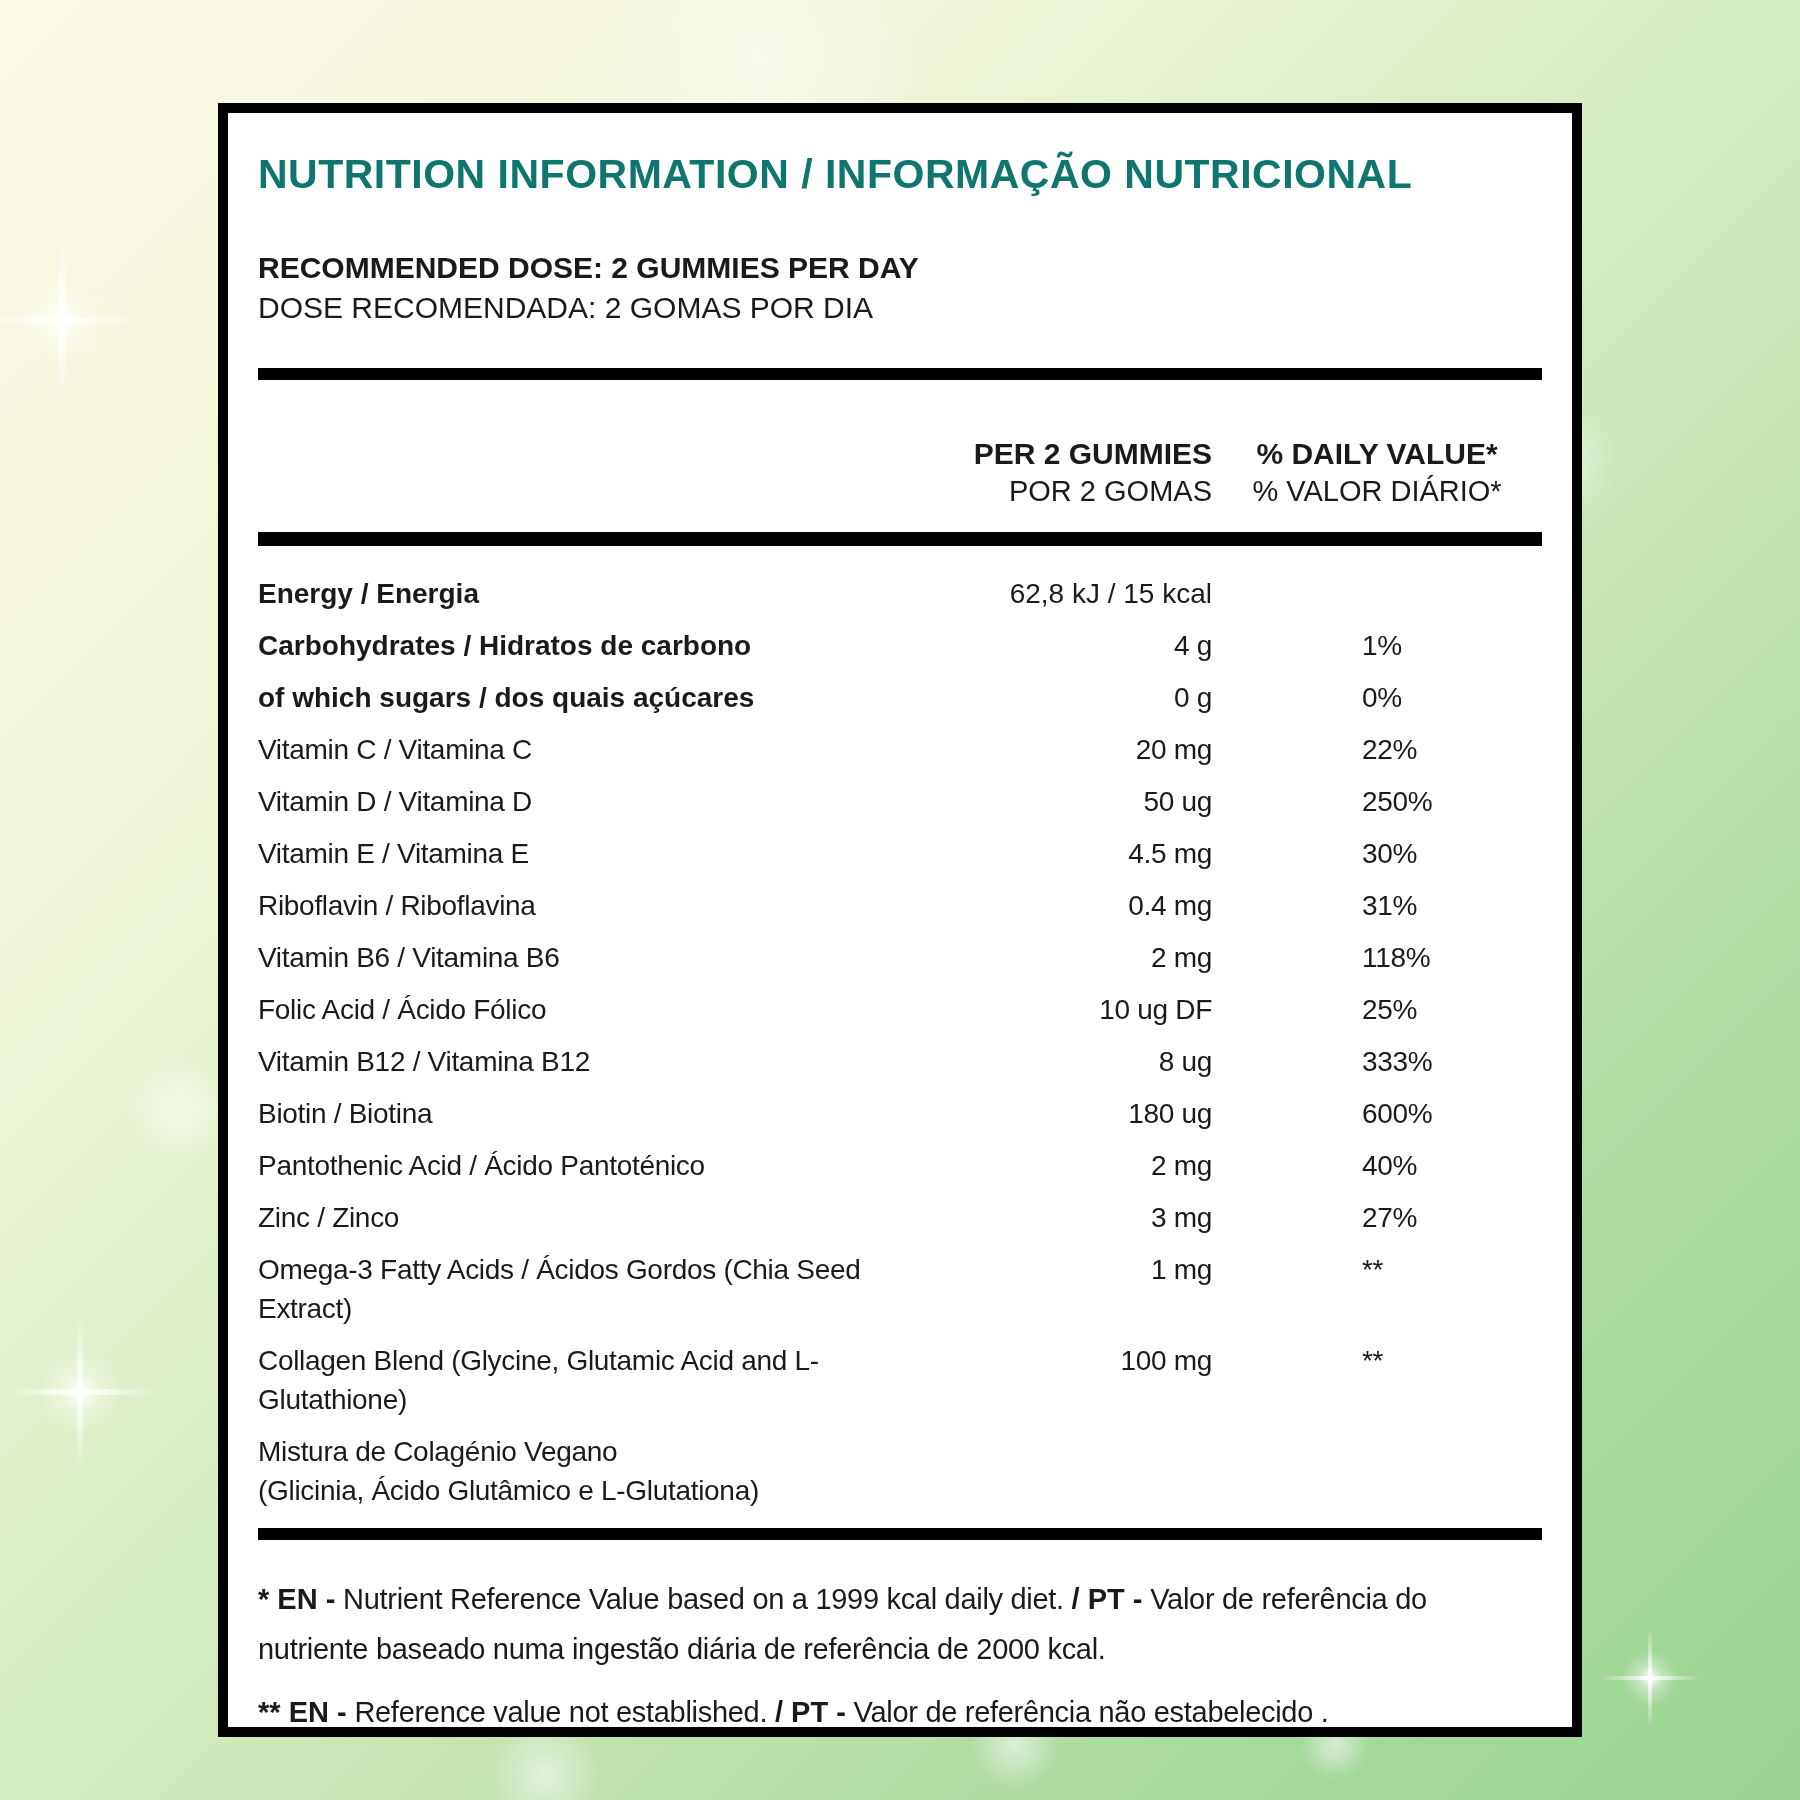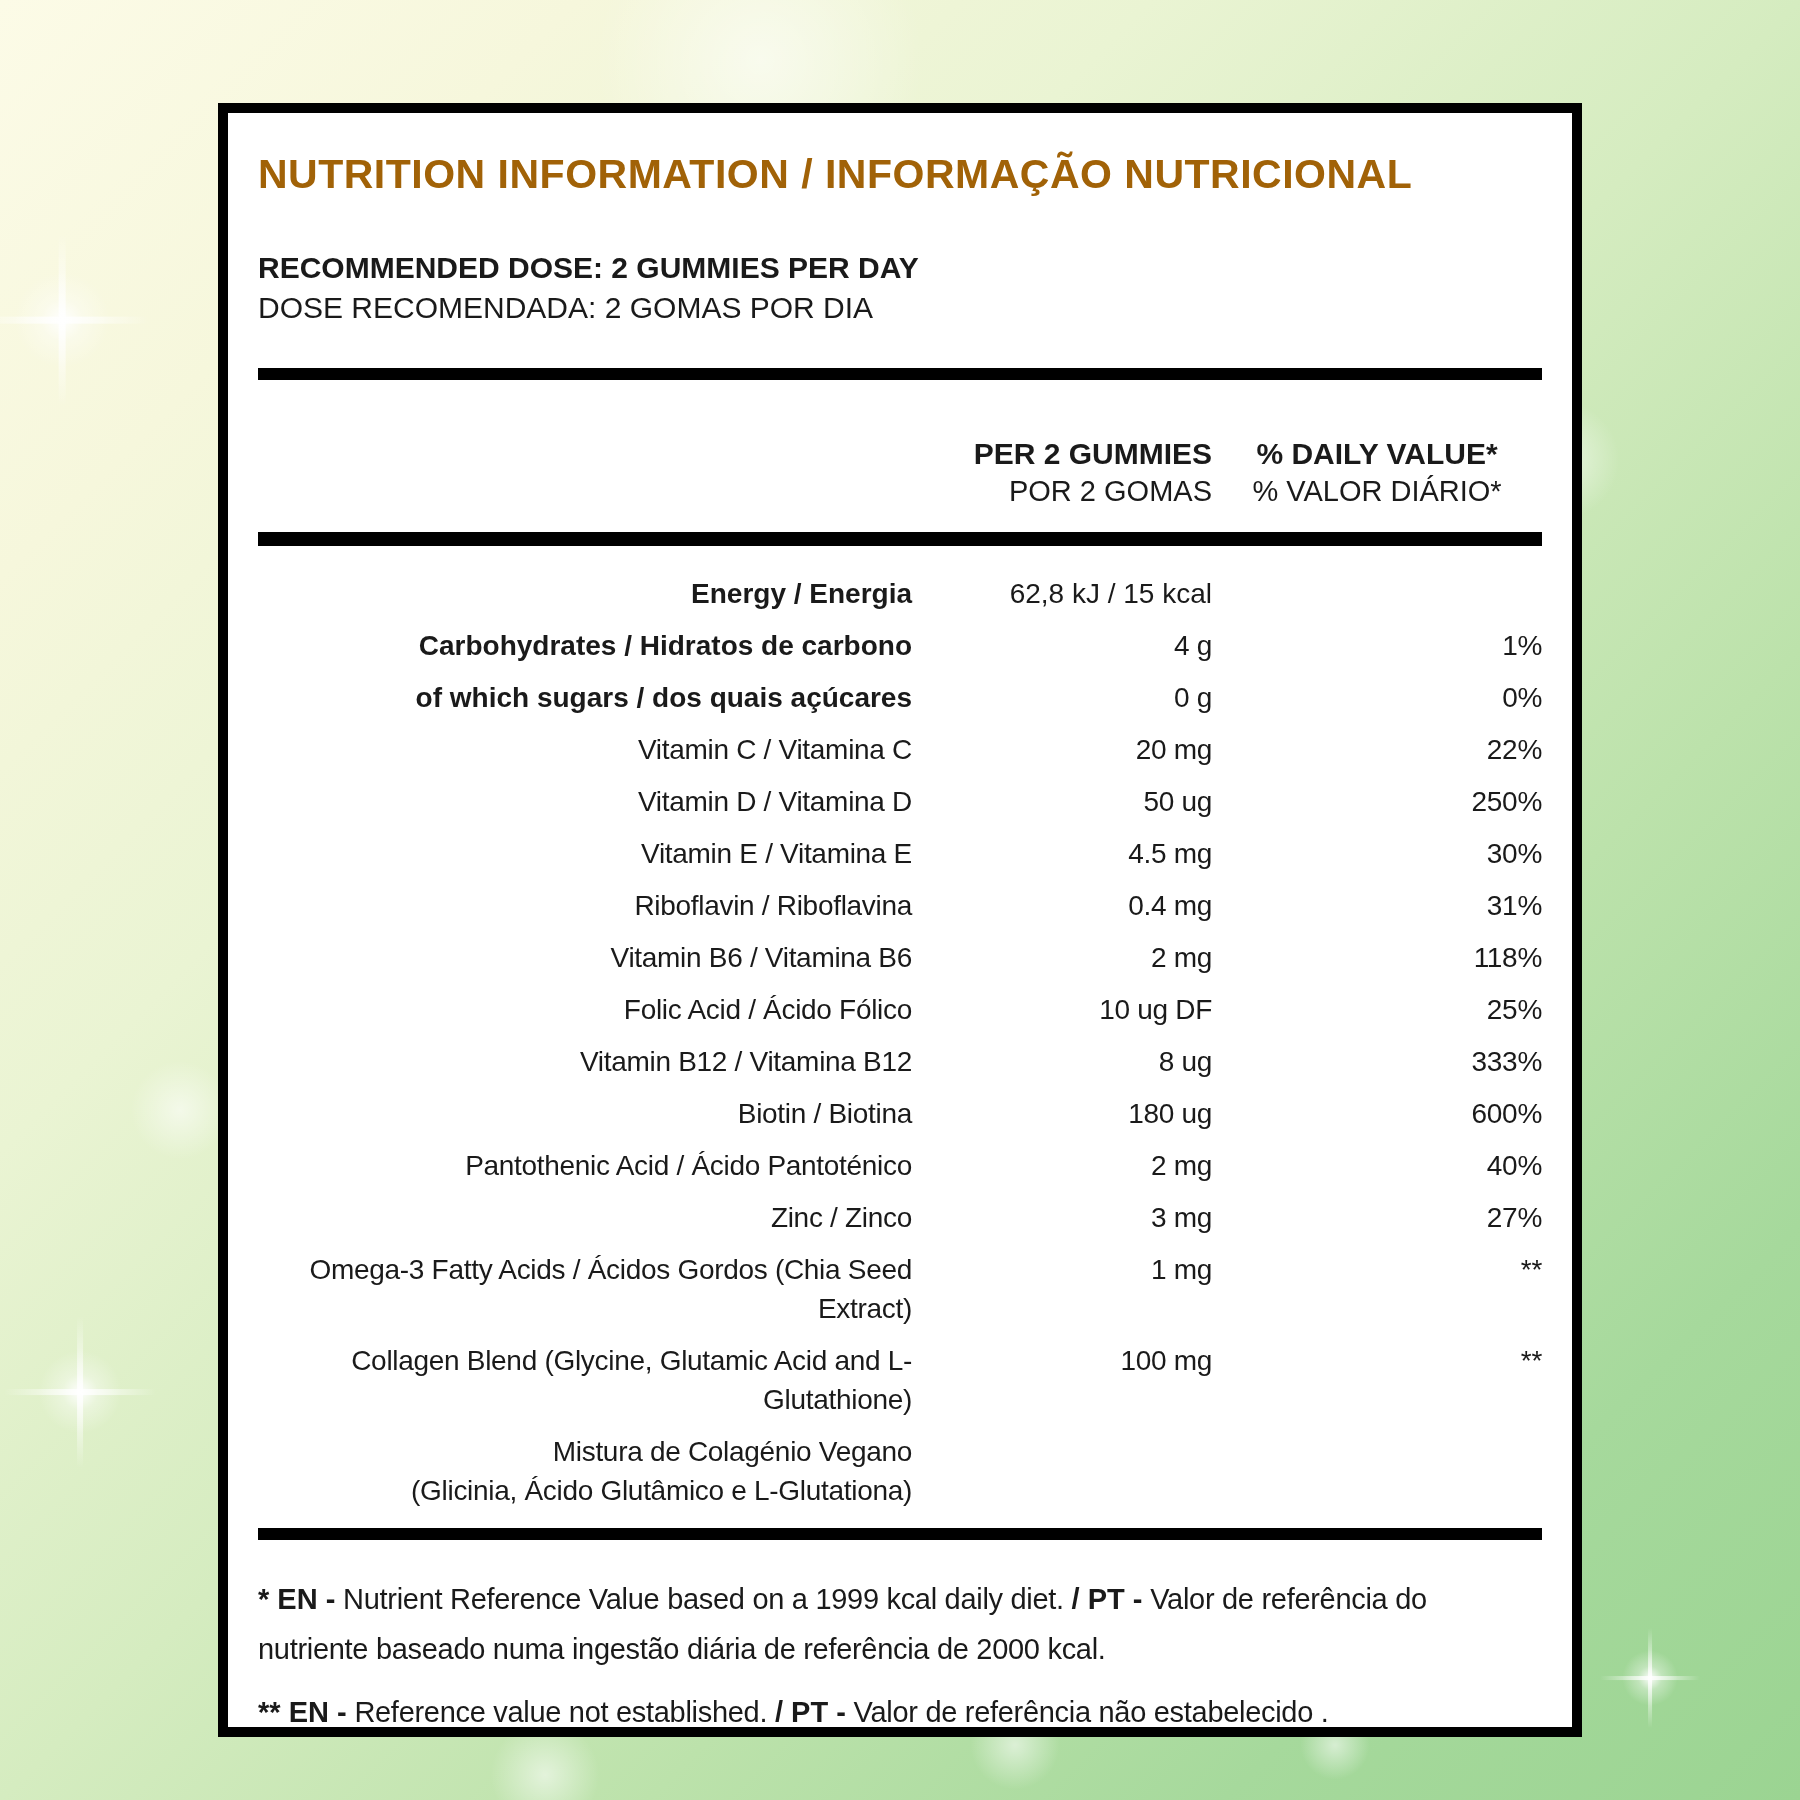--- a/index.html
+++ b/index.html
@@ -50,21 +50,21 @@
     background: #ffffff;
     border: 10px solid #000000;
     padding: 20px 30px 0 30px;
     overflow: hidden;
   }
   .title {
     margin-top: 18px;
     font-size: 41px;
     font-weight: 700;
     letter-spacing: 0.5px;
-    color: #a16207;
+    color: #0f766e;
   }
   .dose { margin-top: 50px; }
   .dose-en { font-size: 30px; font-weight: 700; line-height: 40px; }
   .dose-pt { font-size: 30px; font-weight: 400; line-height: 40px; }
 
   .bar { background: #000; height: 12px; margin-top: 40px; }
   .bar.b2 { height: 14px; margin-top: 22px; }
   .bar.b3 { height: 12px; margin-top: 18px; }
 
   .grid3 {
@@ -73,21 +73,21 @@
     align-items: baseline;
   }
   .header-row { margin-top: 24px; }
   .hdr-amount { text-align: right; }
   .hdr-dv { text-align: center; margin-top: 32px; }
   .hdr-en { font-size: 30px; font-weight: 700; line-height: 36px; }
   .hdr-pt { font-size: 29px; font-weight: 400; line-height: 38px; }
 
   .rows { margin-top: 28px; }
   .row { margin-bottom: 13px; }
-  .cell { font-size: 28px; line-height: 39px; letter-spacing: -0.3px; text-align: right; }
+  .cell { font-size: 28px; line-height: 39px; letter-spacing: -0.3px; }
   .cell.label { font-weight: 400; white-space: pre-line; }
   .cell.amount { text-align: right; font-weight: 400; }
   .cell.dv { padding-left: 150px; font-weight: 400; }
   .row.bold .cell.label { font-weight: 700; letter-spacing: 0; }
   .cell.amount.bold { font-weight: 400; letter-spacing: 0; }
 
   .footnotes { margin-top: 34px; }
   .footnote { font-size: 29px; line-height: 50px; letter-spacing: -0.3px; margin-bottom: 13px; }
   .footnote b { font-weight: 700; letter-spacing: 0; }
 </style>

